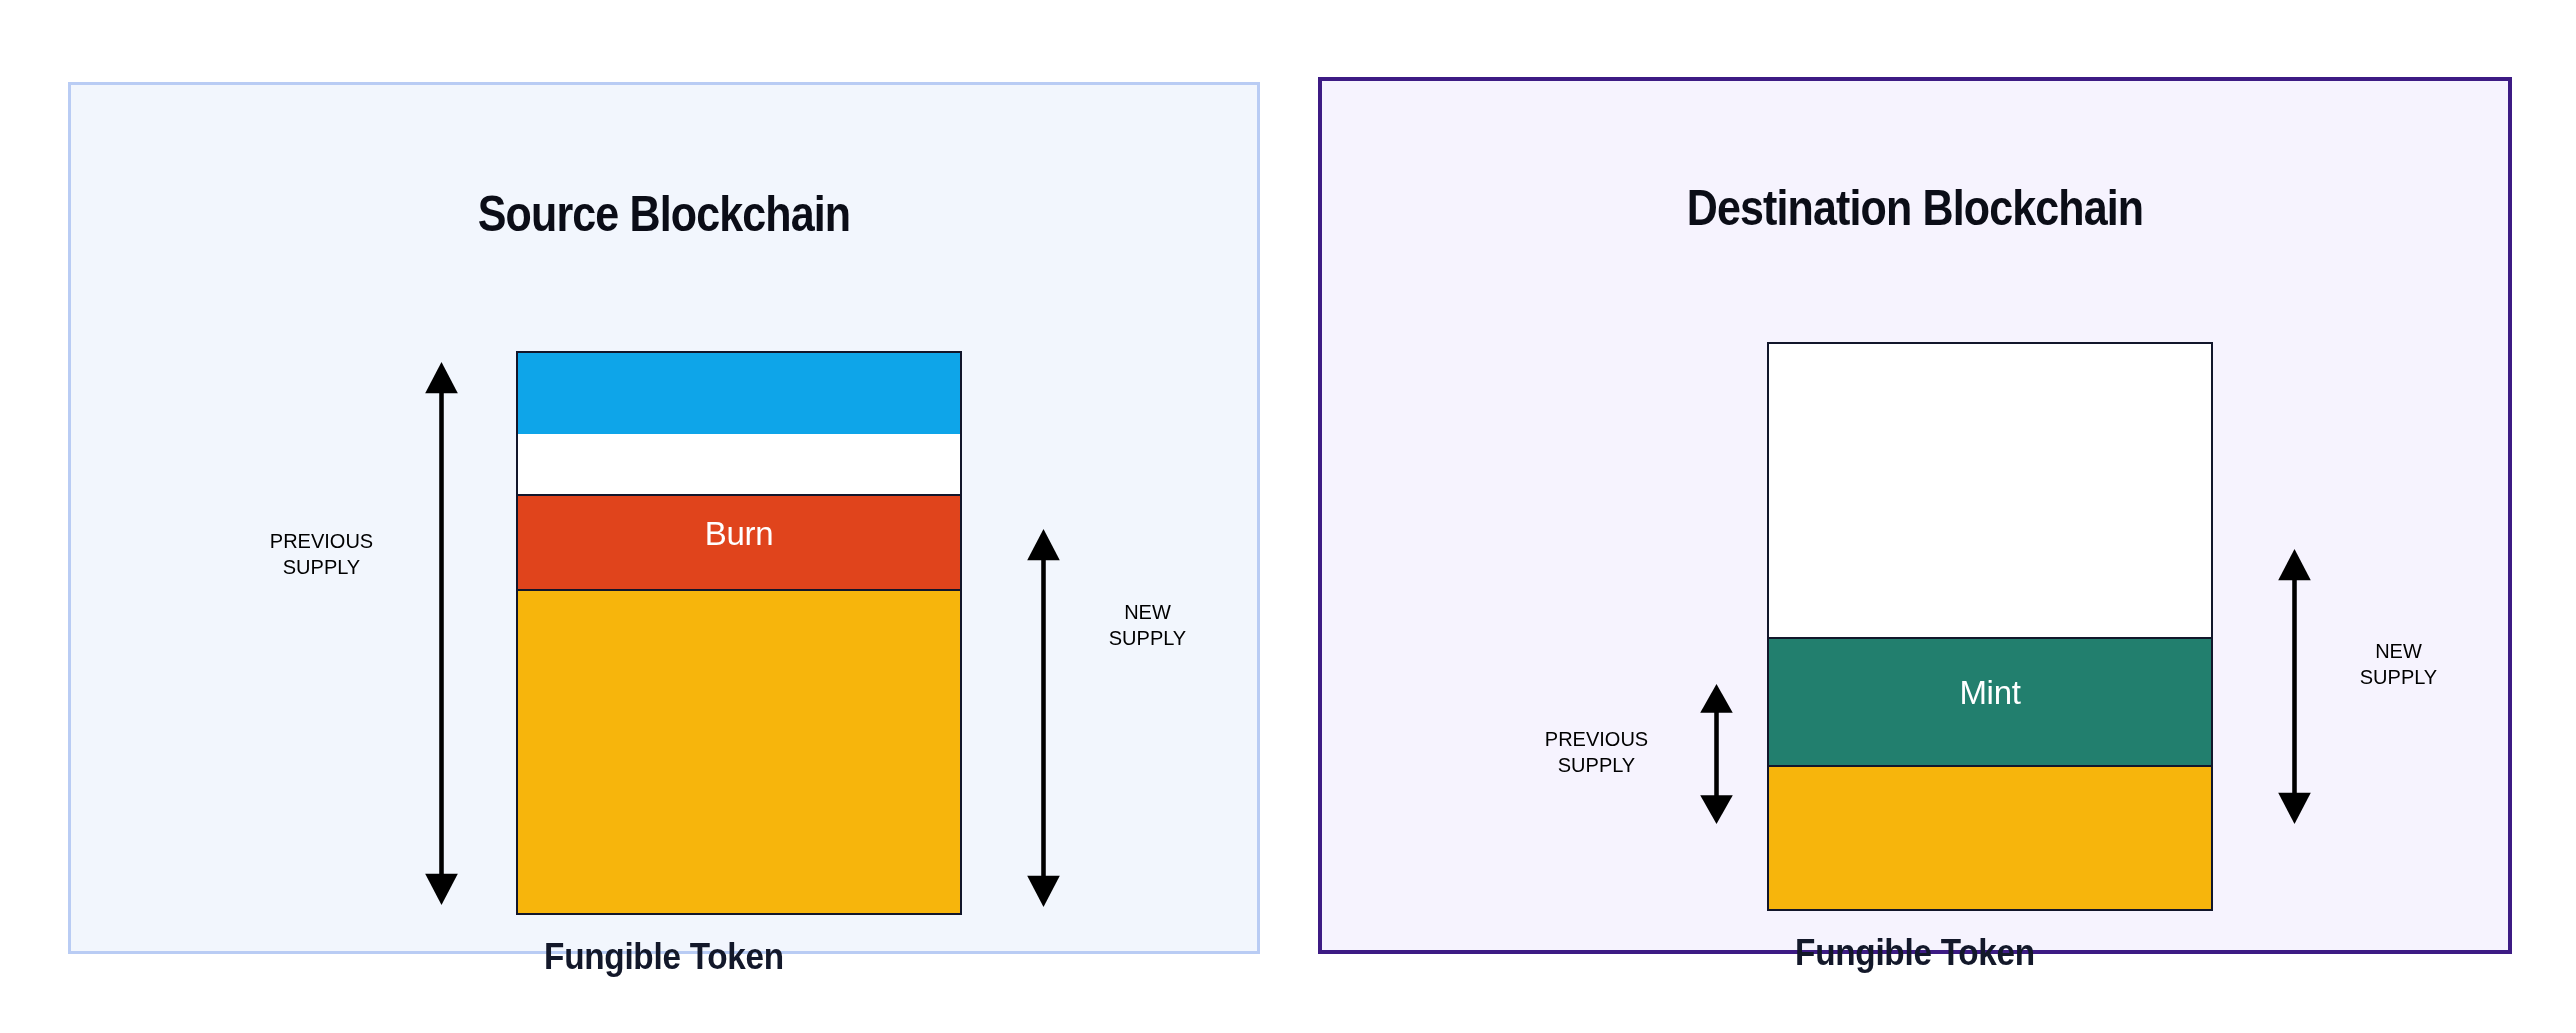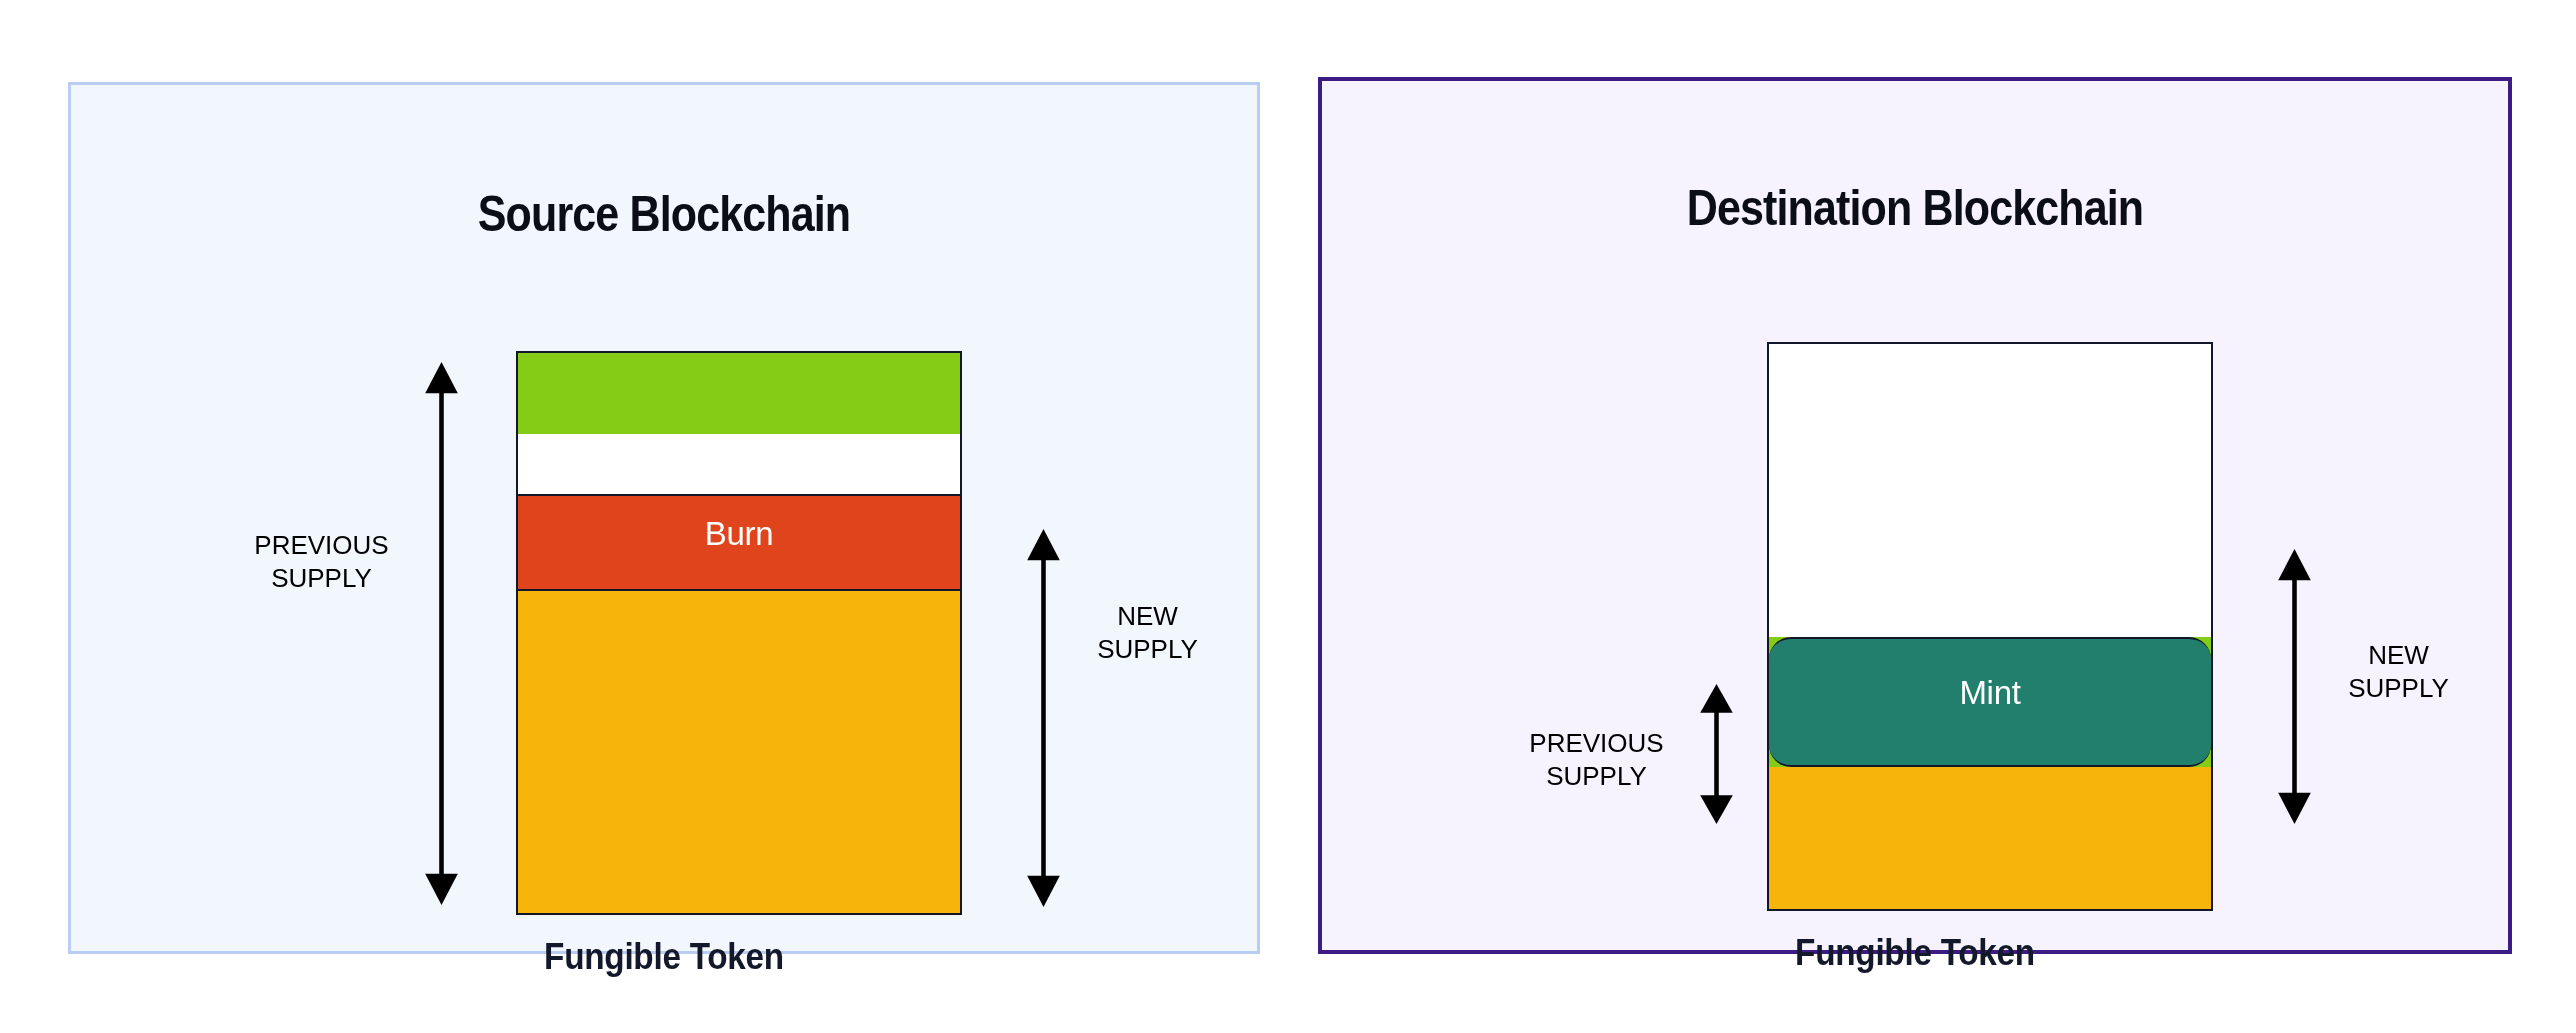--- a/index.html
+++ b/index.html
@@ -74,21 +74,21 @@
     transform: scaleX(0.9);
   }
   .panel--source .token-caption { top: 851px; }
   .panel--destination .token-caption { top: 851px; }
 
   
   .supply-bar {
     position: absolute;
     box-sizing: border-box;
     border: 2.6px solid #12162b;
-    background: #84cc16;
+    background: #0ea5e9;
     display: flex;
     flex-direction: column;
     justify-content: flex-end;
   }
   .panel--source .supply-bar {
     left: 445px;
     top: 266px;
     width: 446px;
     height: 564px;
   }
@@ -109,21 +109,20 @@
   .segment--empty { background: #ffffff; }
   .segment--burn {
     background: #e0441c;
     border-top: 2.6px solid #12162b;
     border-bottom: 2.6px solid #12162b;
   }
   .segment--mint {
     background: #227f6e;
     border-top: 2.6px solid #12162b;
     border-bottom: 2.6px solid #12162b;
-    border-radius: 22px;
   }
   .segment--existing { background: #f7b50c; }
 
   .segment-label {
     font-family: "Liberation Sans", sans-serif;
     font-weight: normal;
     font-size: 33px;
     color: #ffffff;
     letter-spacing: -0.3px;
     line-height: 1;
@@ -133,21 +132,21 @@
 
   
   .measure {
     position: absolute;
   }
   .measure svg { display: block; }
 
   .measure-label {
     position: absolute;
     font-family: "Liberation Sans", sans-serif;
-    font-size: 26px;
+    font-size: 20px;
     font-weight: normal;
     color: #000000;
     line-height: 1.28;
     white-space: nowrap;
     text-align: center;
   }
 
   
   .measure--src-prev { left: 354px; top: 277px; }
   .label--src-prev   { left: 159px; top: 444px; width: 183px; }

